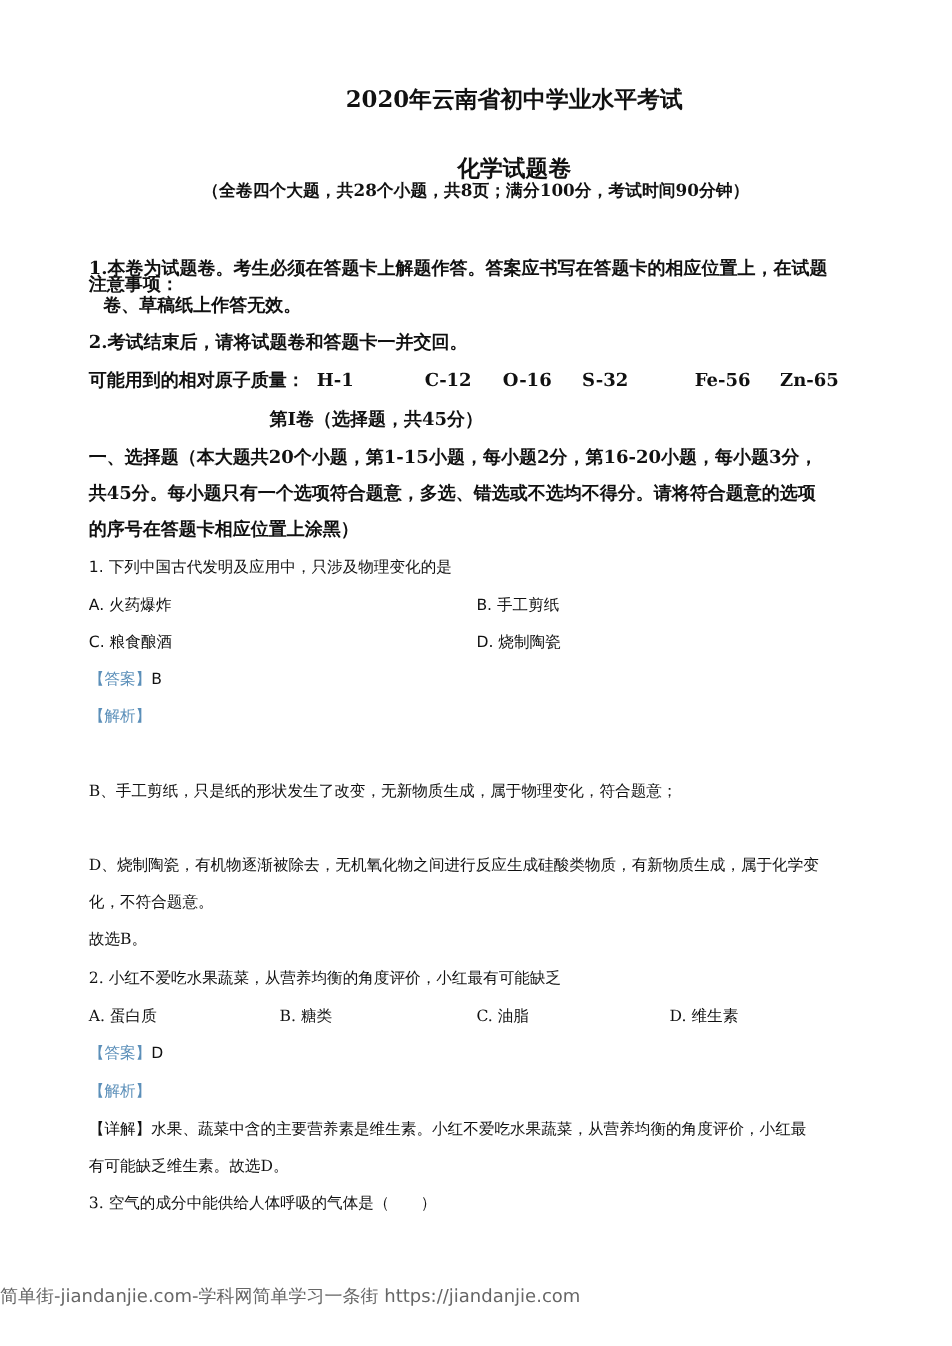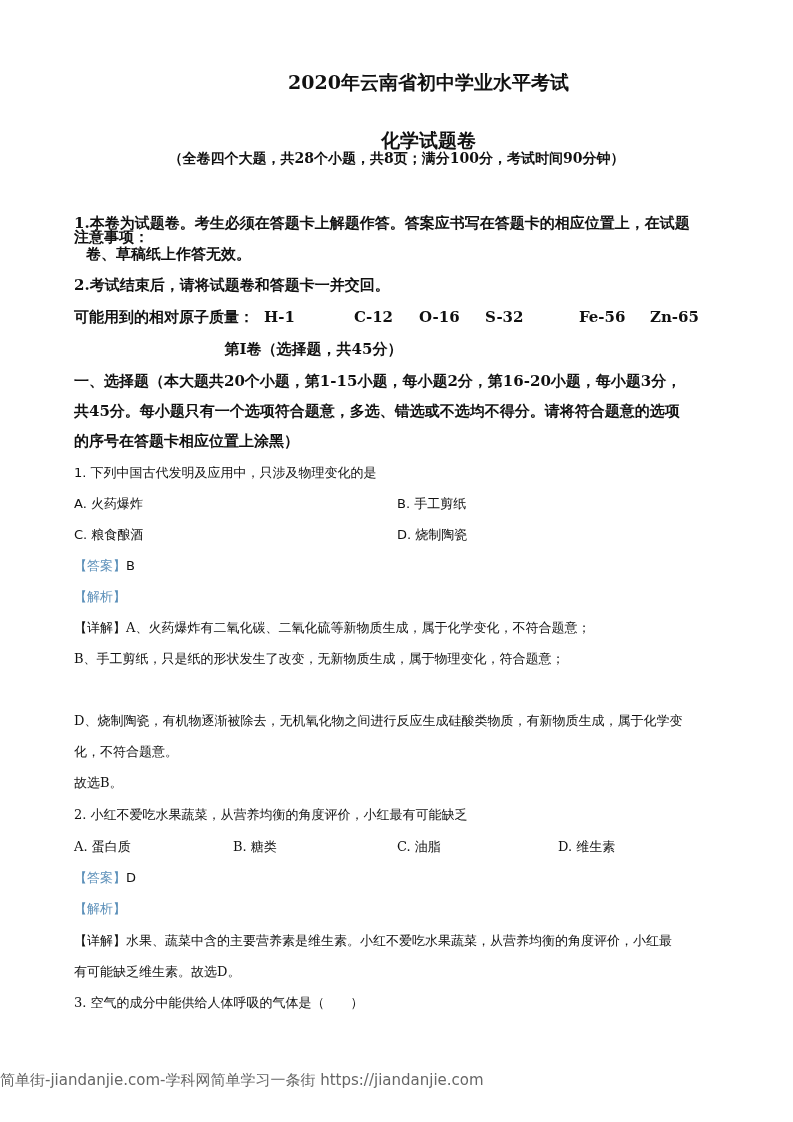--- a/index.html
+++ b/index.html
@@ -48,23 +48,20 @@
 
   <div class="abs norm" style="top:464px; left:74px;">1. 下列中国古代发明及应用中，只涉及物理变化的是</div>
   <div class="abs norm" style="top:495px; left:74px;">A. 火药爆炸</div>
   <div class="abs norm" style="top:495px; left:397px;">B. 手工剪纸</div>
   <div class="abs norm" style="top:526px; left:74px;">C. 粮食酿酒</div>
   <div class="abs norm" style="top:526px; left:397px;">D. 烧制陶瓷</div>
   <div class="abs tagline" style="top:557px; left:74px;">
     <span class="tag">【答案】</span><span>B</span>
   </div>
   <div class="abs tagline tag" style="top:588px; left:74px;">【解析】</div>
-  <div class="abs ser" style="top:619px; left:74px;">
-    <span>【详解】</span><span>A、火药爆炸有二氧化碳、二氧化硫等新物质生成，属于化学变化，不符合题意；</span>
-  </div>
   <div class="abs ser" style="top:650px; left:74px;">B、手工剪纸，只是纸的形状发生了改变，无新物质生成，属于物理变化，符合题意；</div>
   <div class="abs ser" style="top:712px; left:74px;">D、烧制陶瓷，有机物逐渐被除去，无机氧化物之间进行反应生成硅酸类物质，有新物质生成，属于化学变</div>
   <div class="abs ser" style="top:743px; left:74px;">化，不符合题意。</div>
   <div class="abs ser" style="top:774px; left:74px;">故选B。</div>
 
   <div class="abs ser" style="top:806px; left:74px;">2. 小红不爱吃水果蔬菜，从营养均衡的角度评价，小红最有可能缺乏</div>
   <div class="abs ser" style="top:838px; left:74px;">A. 蛋白质</div>
   <div class="abs ser" style="top:838px; left:233px;">B. 糖类</div>
   <div class="abs ser" style="top:838px; left:397px;">C. 油脂</div>
   <div class="abs ser" style="top:838px; left:558px;">D. 维生素</div>

